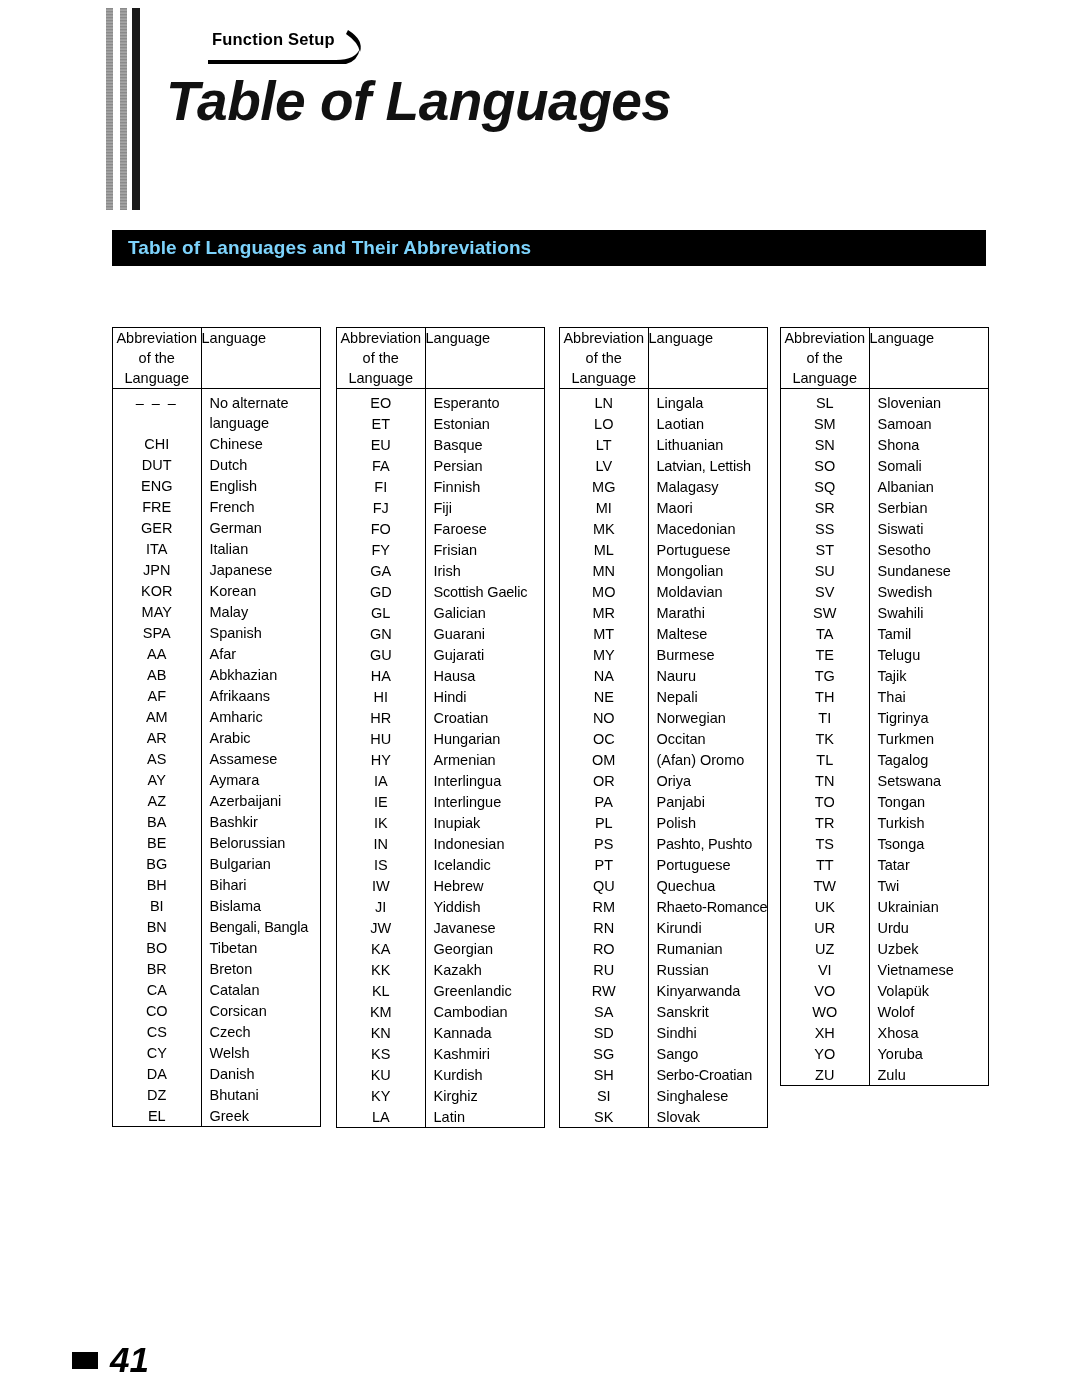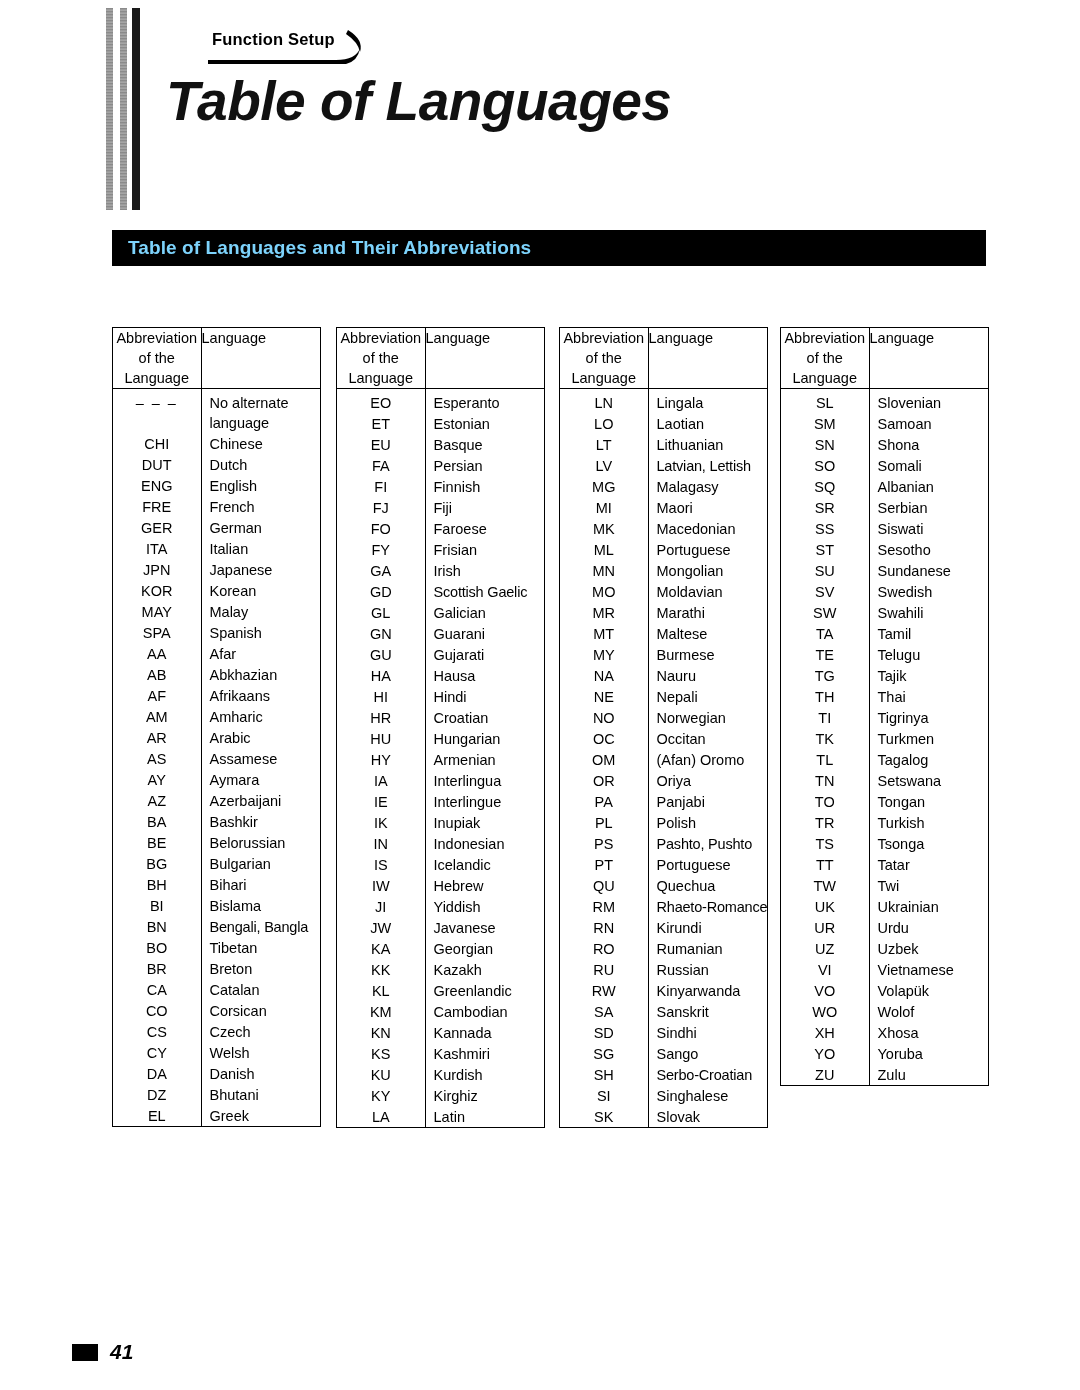--- a/index.html
+++ b/index.html
@@ -177,21 +177,21 @@
     display: flex;
     align-items: center;
     gap: 12px;
   }
   .footer-square {
     width: 26px;
     height: 17px;
     background: #000;
   }
   .footer-page {
-    font-size: 21px;
+    font-size: 35px;
     font-weight: bold;
     font-style: italic;
   }
 </style>
 </head>
 <body>
 
 <div class="left-bars">
   <div class="bar-tex b1"></div>
   <div class="bar-tex b2"></div>

